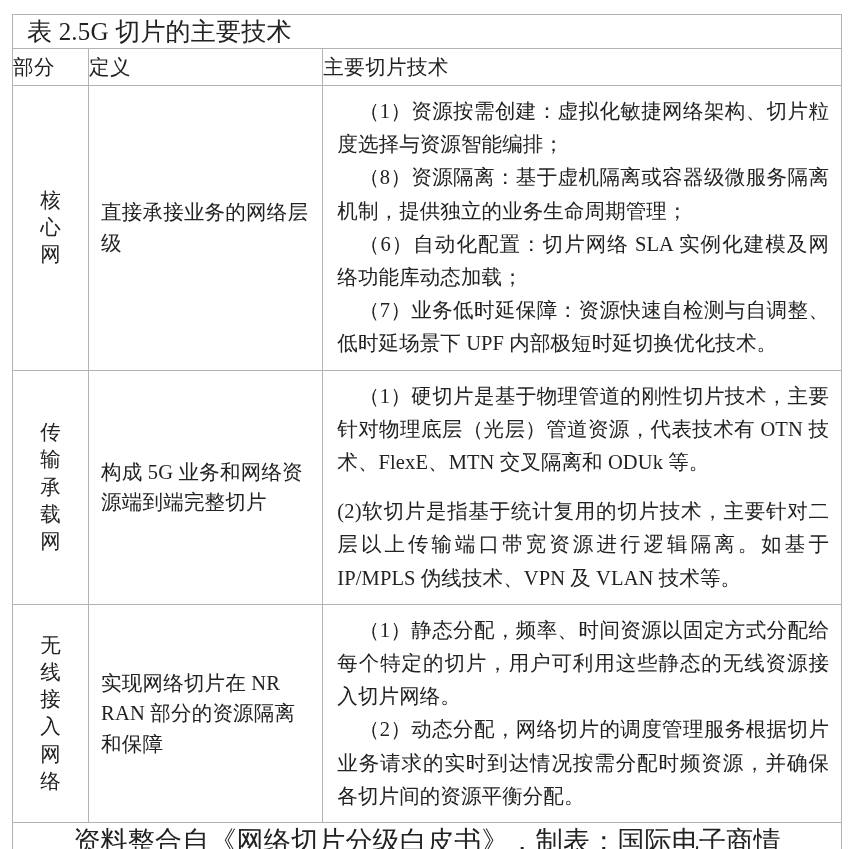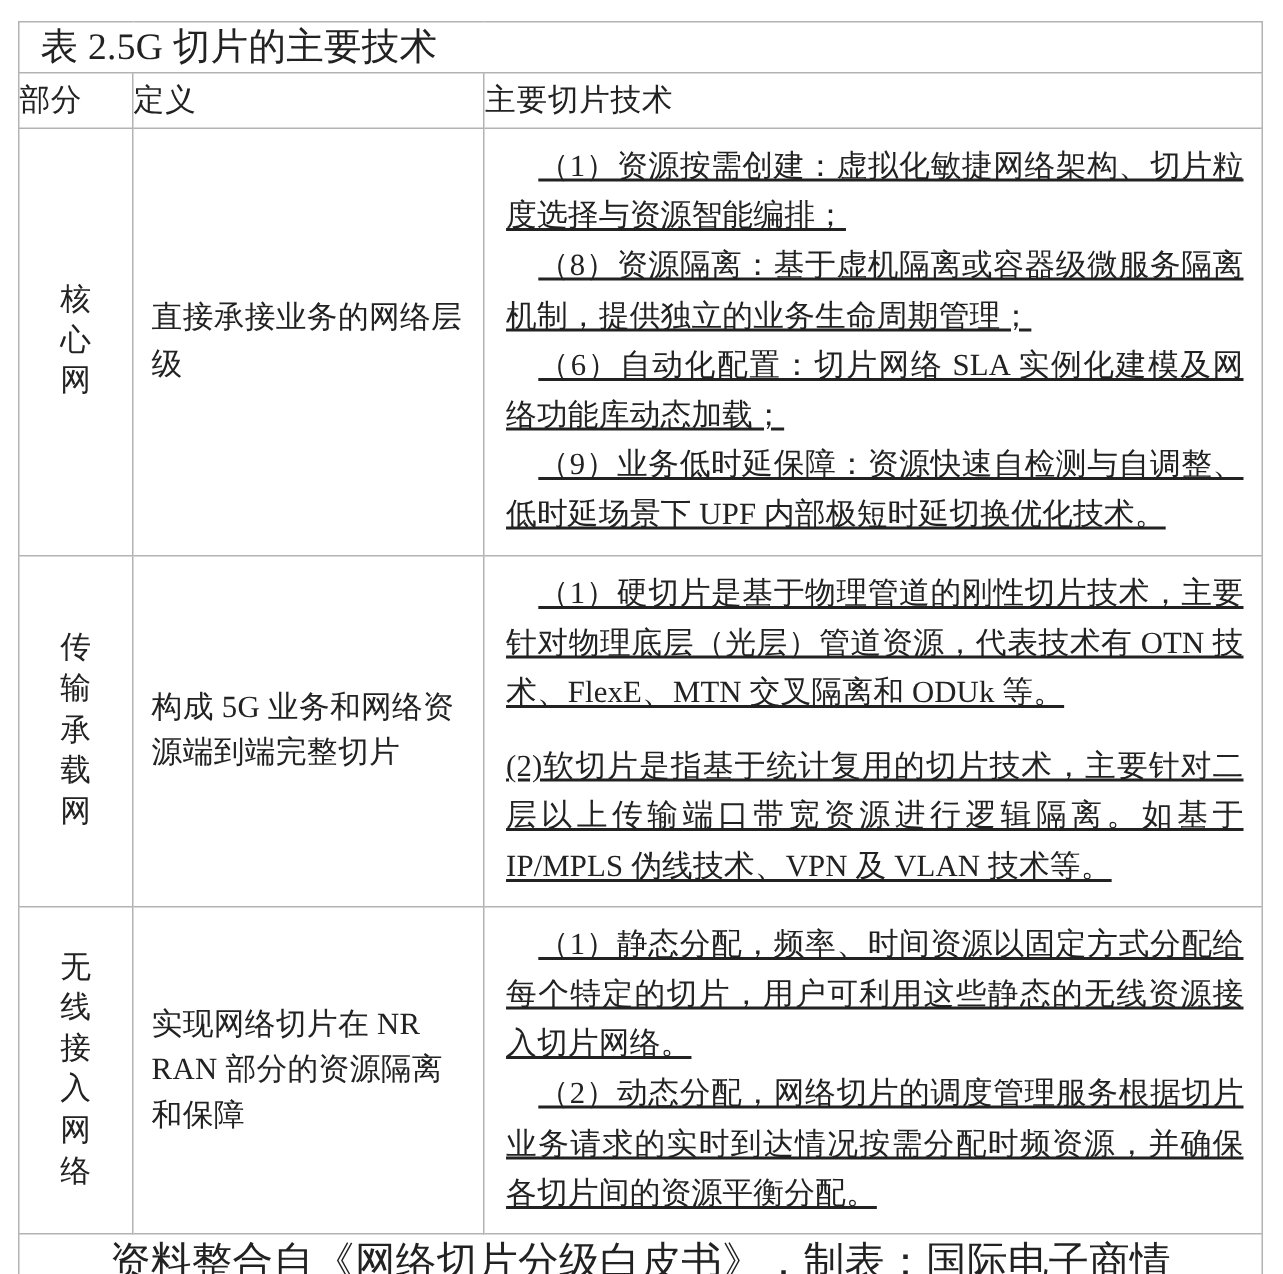--- a/index.html
+++ b/index.html
@@ -85,21 +85,20 @@
     vertical-align: middle;
     font-size: 20.5px;
     line-height: 1.62;
     padding: 9px 12px 9px 14px !important;
     letter-spacing: 0.1px;
   }
   .tech-cell p {
     margin: 0;
     text-align: justify;
     text-justify: inter-ideograph;
-    text-decoration: underline;
   }
   .tech-cell p.indent { text-indent: 1.05em; }
   .tech-cell p.noindent { text-indent: 0; margin-top: 16px; }
 
   
   .footer-cell {
     height: 37px;
     text-align: center;
     font-size: 27px;
     line-height: 37px;
@@ -133,21 +132,21 @@
               <span>核</span>
               <span>心</span>
               <span>网</span>
             </span>
         </td>
         <td class="def-cell">直接承接业务的网络层级</td>
         <td class="tech-cell">
             <p class="indent">（1）资源按需创建：虚拟化敏捷网络架构、切片粒度选择与资源智能编排；</p>
             <p class="indent">（8）资源隔离：基于虚机隔离或容器级微服务隔离机制，提供独立的业务生命周期管理；</p>
             <p class="indent">（6）自动化配置：切片网络 SLA 实例化建模及网络功能库动态加载；</p>
-            <p class="indent">（9）业务低时延保障：资源快速自检测与自调整、低时延场景下 UPF 内部极短时延切换优化技术。</p>
+            <p class="indent">（7）业务低时延保障：资源快速自检测与自调整、低时延场景下 UPF 内部极短时延切换优化技术。</p>
           </td>
       </tr>
 
       <tr>
         <td class="part-cell">
           <span class="vstack">
               <span>传</span>
               <span>输</span>
               <span>承</span>
               <span>载</span>

